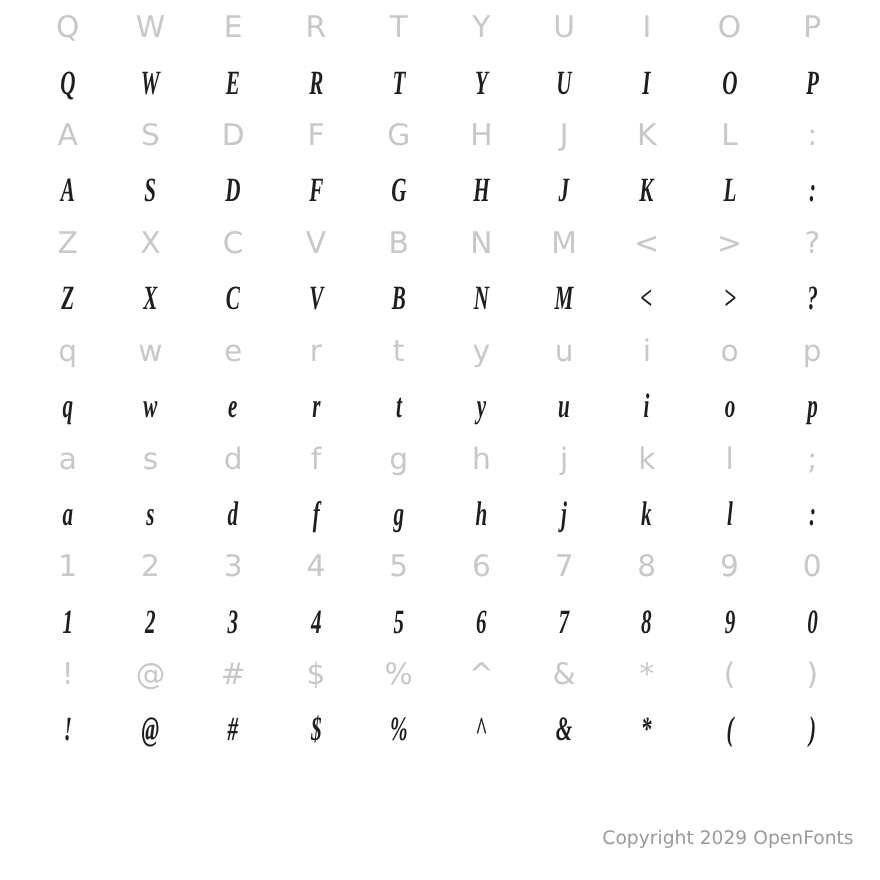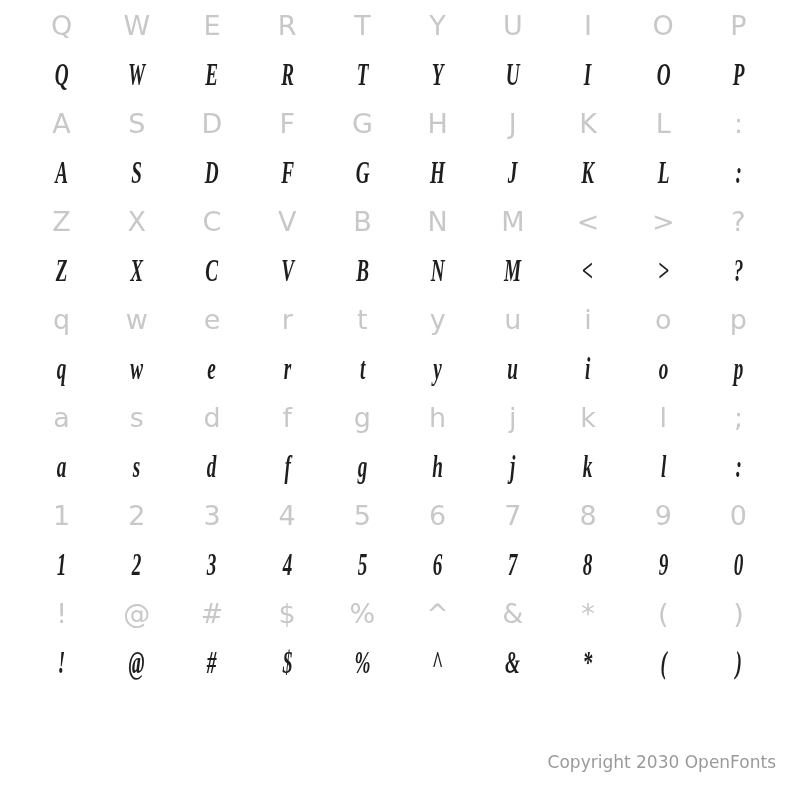--- a/index.html
+++ b/index.html
@@ -239,14 +239,14 @@
         <span class="cell">#</span>
         <span class="cell">$</span>
         <span class="cell">%</span>
         <span class="cell">^</span>
         <span class="cell">&amp;</span>
         <span class="cell">*</span>
         <span class="cell">(</span>
         <span class="cell">)</span>
       </div>
     </div>
-  <div class="footer">Copyright 2030 OpenFonts</div>
+  <div class="footer">Copyright 2029 OpenFonts</div>
 </div>
 
 </body></html>

